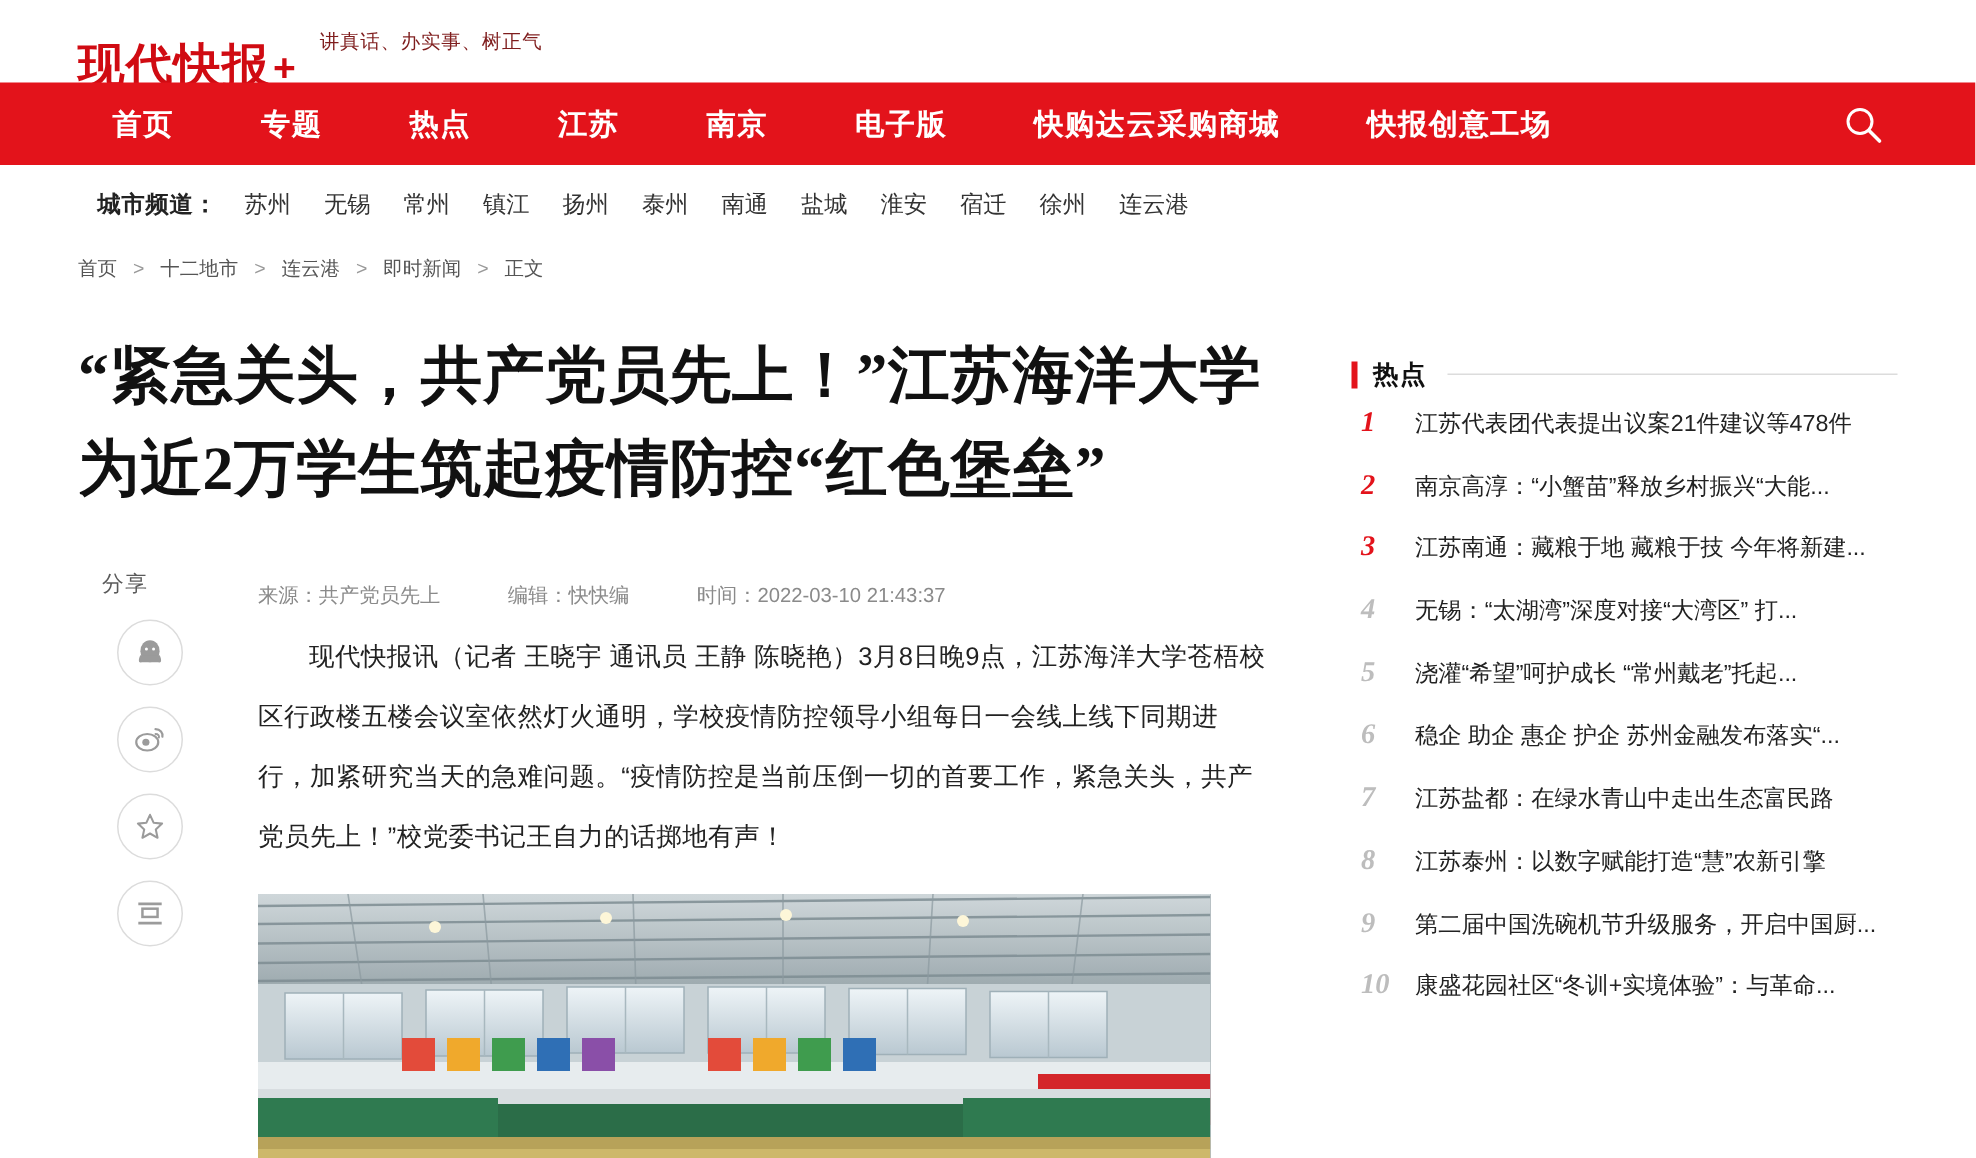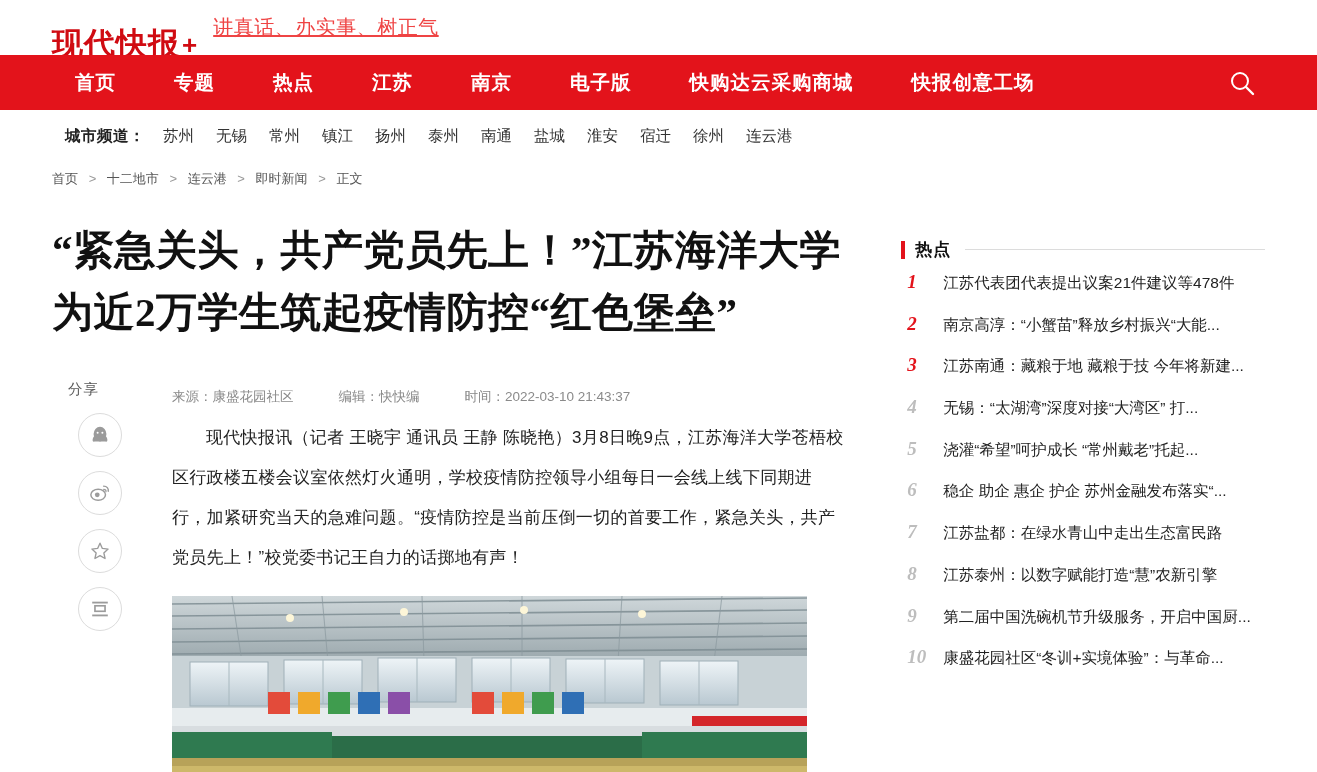--- a/index.html
+++ b/index.html
@@ -29,24 +29,23 @@
   }
   .logo-plus {
     color: #d00b12;
     font-size: 26px;
     font-weight: bold;
     margin-left: 2px;
     line-height: 1;
   }
   .logo-slogan {
     margin-left: 16px;
-    font-size: 20px;
-    color: #ef4444;
+    font-size: 13px;
+    color: #7f1d1d;
     letter-spacing: 0.5px;
-    text-decoration: underline;
   }
 
   
   .nav {
     background: #e3131b;
     height: 55px;
     display: flex;
     align-items: center;
     position: relative;
   }
@@ -290,21 +289,21 @@
   <a>正文</a>
 </div>
 
 <div class="wrap">
 
   <div class="col-main">
     <h1 class="headline">“紧急关头，共产党员先上！”江苏海洋大学为近2万学生筑起疫情防控“红色堡垒”</h1>
 
     <div class="meta-row">
       <span class="meta-item">
-        <span>来源：</span><span>康盛花园社区</span>
+        <span>来源：</span><span>共产党员先上</span>
       </span>
       <span class="meta-item">
         <span>编辑：</span><span>快快编</span>
       </span>
       <span class="meta-item">
         <span>时间：</span><span>2022-03-10 21:43:37</span>
       </span>
     </div>
 
     <div class="body-area">

